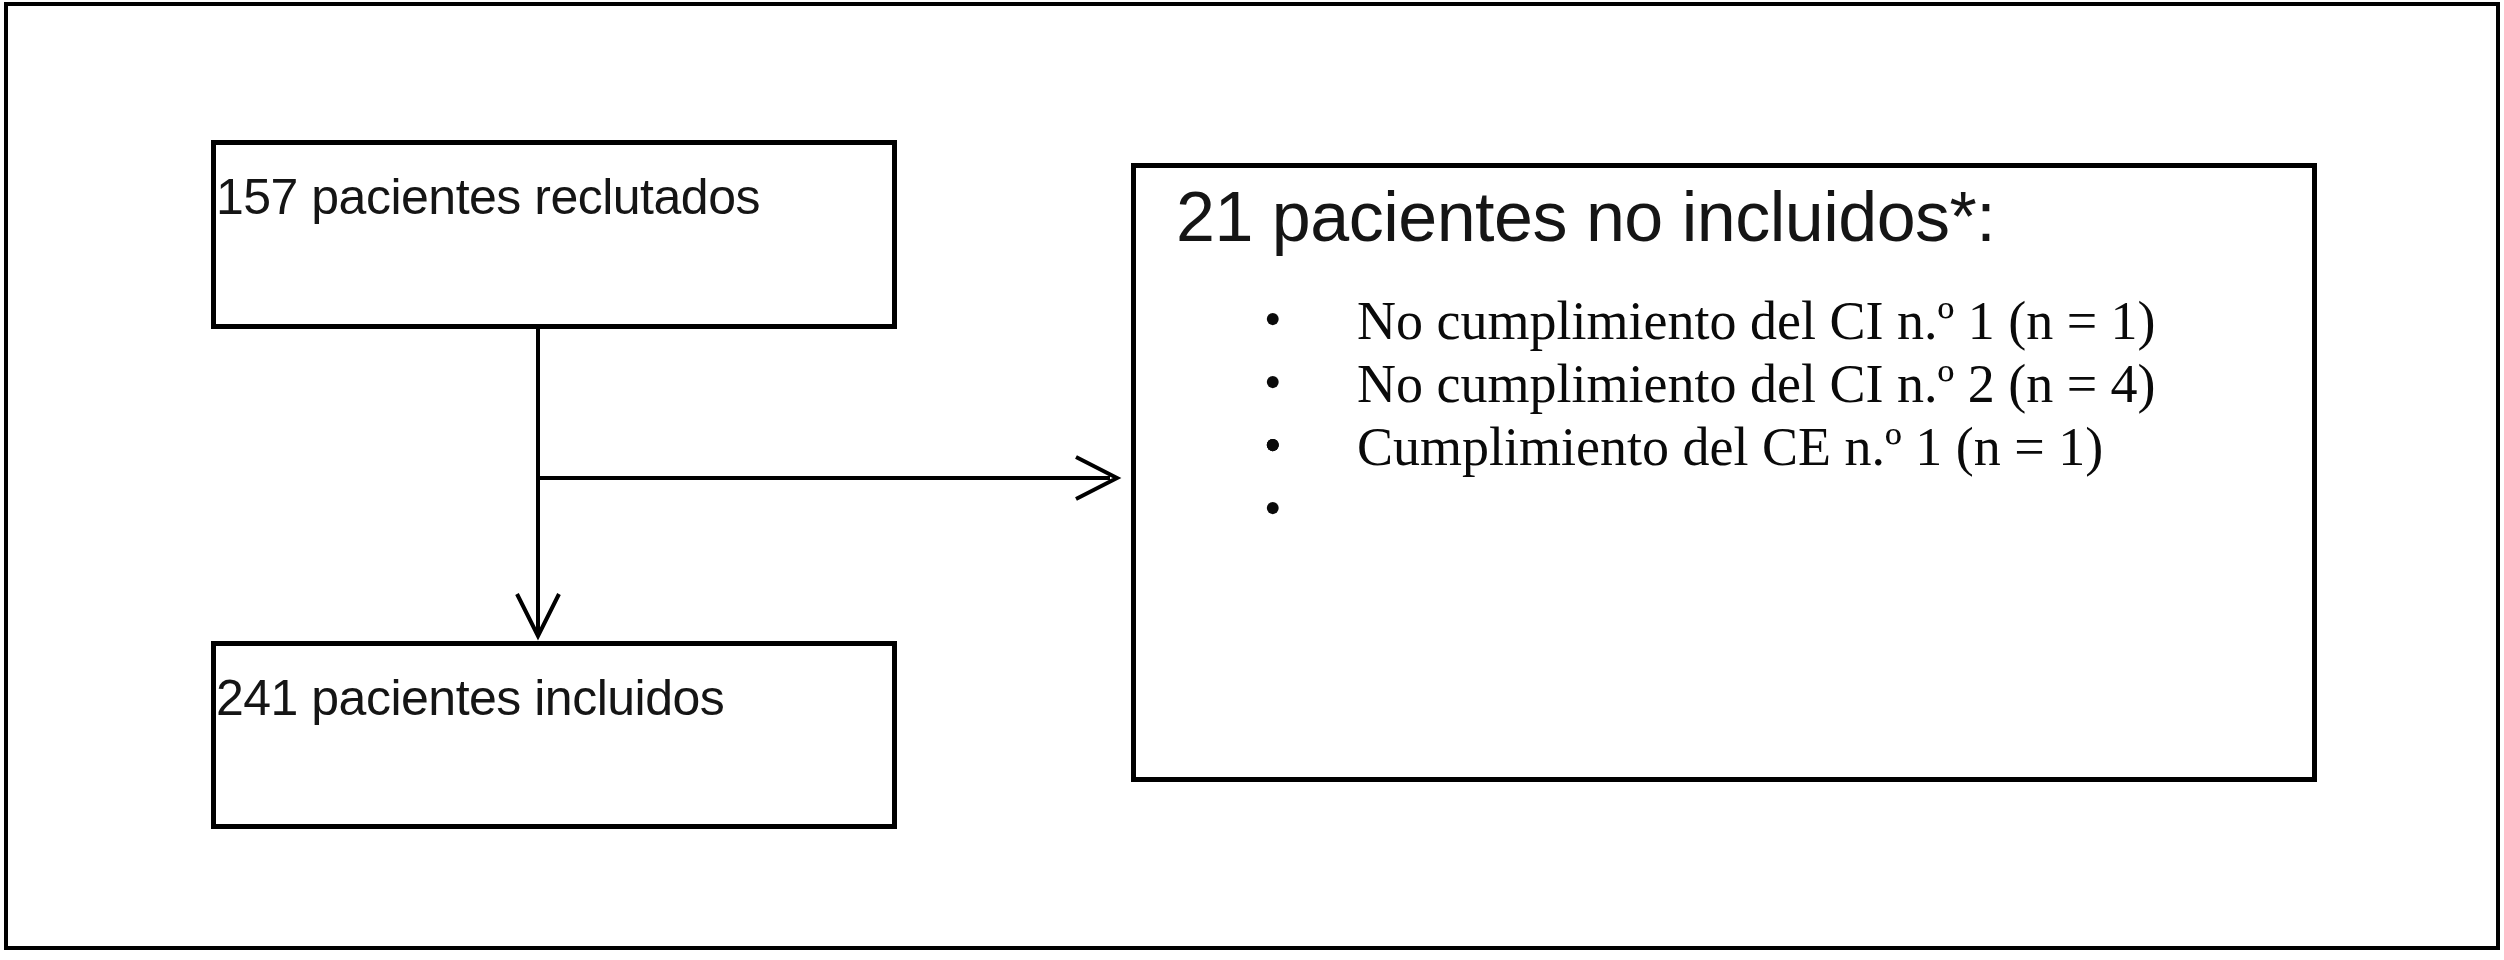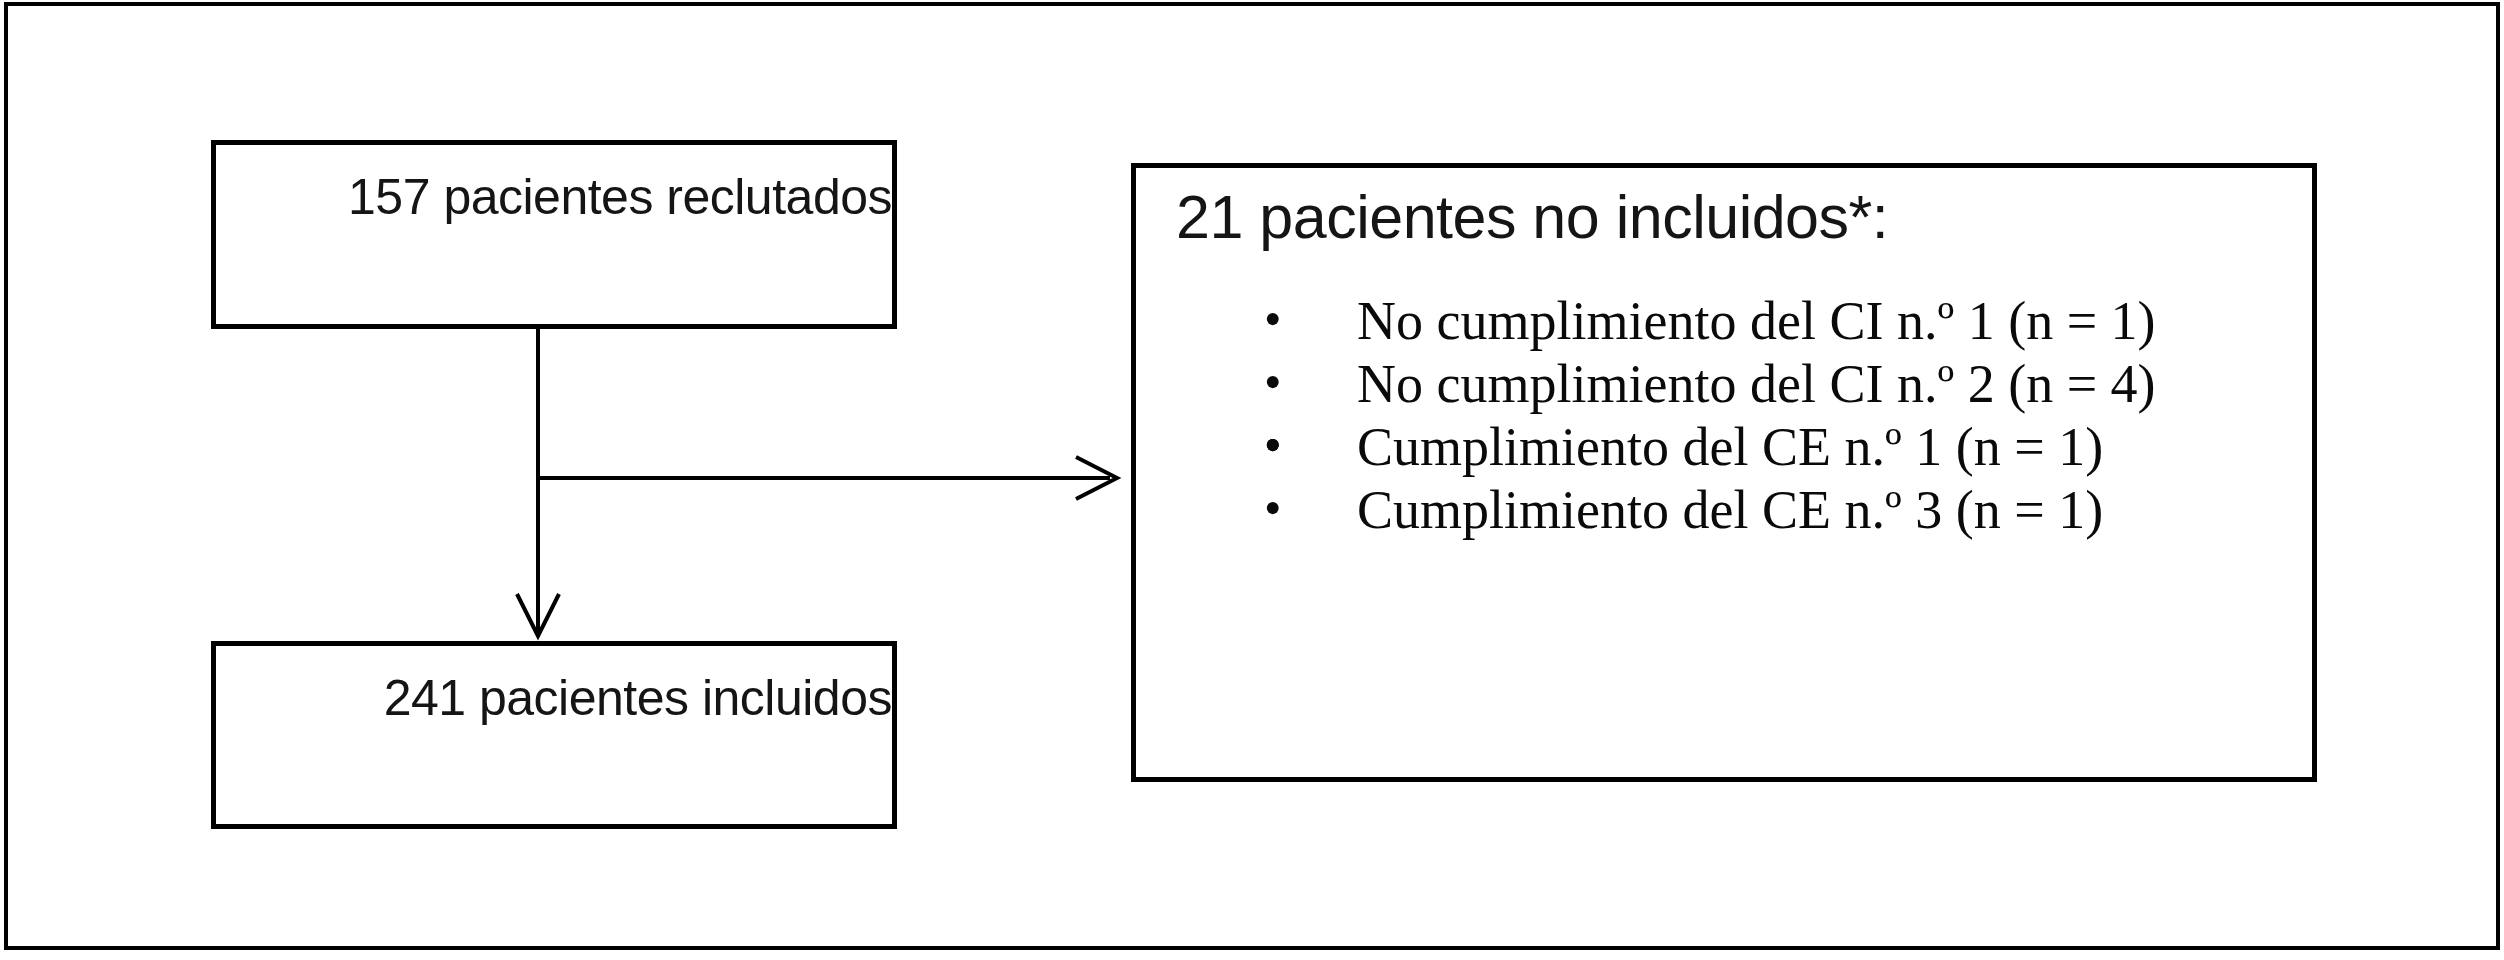--- a/index.html
+++ b/index.html
@@ -44,29 +44,29 @@
     height: 188px;
   }
   .box-excluded {
     left: 1131px;
     top: 163px;
     width: 1186px;
     height: 619px;
   }
   .box-label {
     margin-top: 22px;
-    text-align: right;
+    text-align: left;
     font-size: 50px;
     line-height: 1.2;
     letter-spacing: -0.5px;
     color: #151515;
   }
   .excl-title {
     margin: 18px 0 0 40px;
-    font-size: 61px;
+    font-size: 70px;
     line-height: 62px;
     letter-spacing: -0.5px;
     color: #151515;
   }
   .excl-list {
     list-style: none;
     margin: 42px 0 0 0;
     padding: 0;
     font-family: "Liberation Serif", serif;
     font-size: 54px;
@@ -140,18 +140,17 @@
       </li>
       <li>
         <span class="bullet">•</span>
       </li>
       <li>
         <span class="bullet">•</span>
         <span>Cumplimiento del CE n.º 1 (n = 1)</span>
       </li>
       <li>
         <span class="bullet">•</span>
-        <span>Cumplimiento del CE n.º 3 (n = 1)</span>
       </li>
     </ul>
   </div>
 
 </div>
 
 </body></html>

